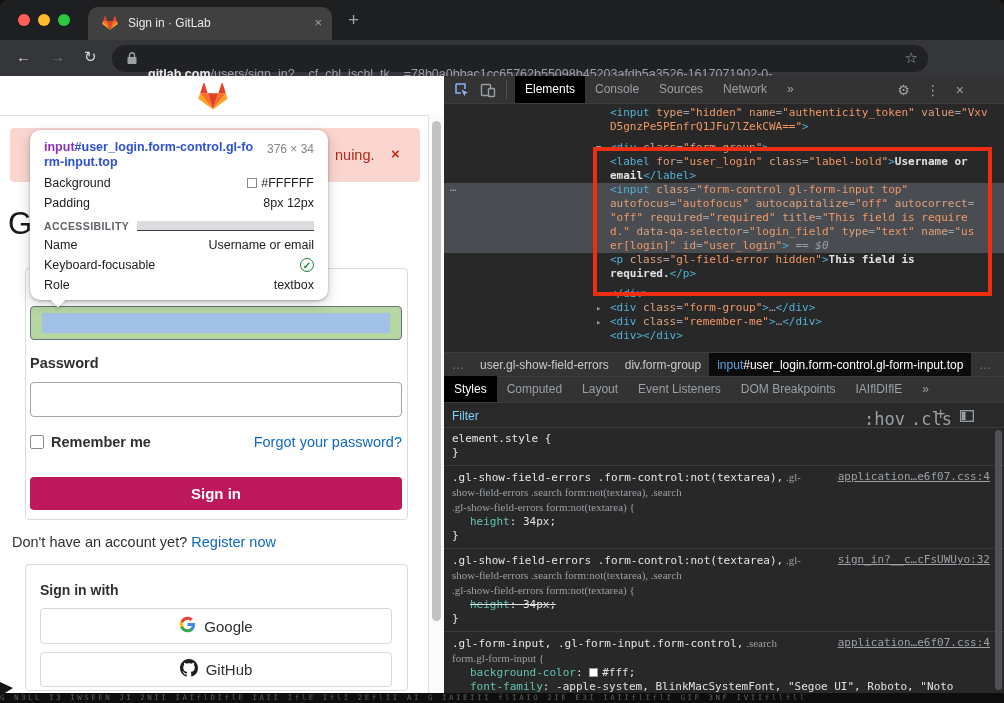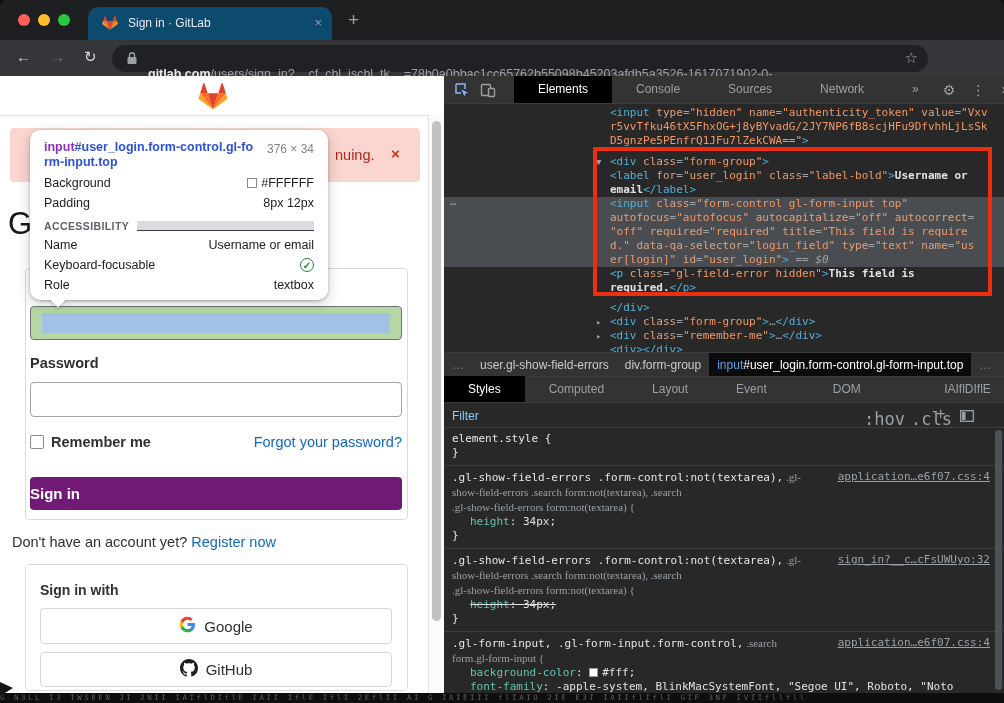--- a/index.html
+++ b/index.html
@@ -3,21 +3,21 @@
 <meta charset="utf-8">
 <style>
   * { margin:0; padding:0; box-sizing:border-box; }
   html,body { background:#111; }
   body { font-family:"Liberation Sans", sans-serif; }
   #window { position:relative; width:1004px; height:703px; background:#202124; overflow:hidden; border-radius:8px 8px 0 0; }
 
   
   #tabstrip { position:absolute; left:0; top:0; width:1004px; height:40px; background:#1e1f21; }
   .tl { position:absolute; top:14px; width:12px; height:12px; border-radius:50%; }
-  #tab { position:absolute; left:88px; top:7px; width:244px; height:33px; background:#0c4a6e; border-radius:10px 10px 0 0; }
+  #tab { position:absolute; left:88px; top:7px; width:244px; height:33px; background:#404040; border-radius:10px 10px 0 0; }
   #tab .fav { position:absolute; left:14px; top:8px; }
   #tab .ttl { position:absolute; left:40px; top:9px; font-size:12px; color:#e8eaed; white-space:nowrap; }
   #tab .tabx { position:absolute; right:10px; top:8px; color:#9aa0a6; font-size:13px; cursor:default; }
   #newtab { position:absolute; left:348px; top:9px; color:#9aa0a6; font-size:19px; font-weight:400; }
   #urlrow { position:absolute; left:0; top:40px; width:1004px; height:36px; background:#35363a; }
   .navic { position:absolute; top:8px; font-size:15px; color:#d5d7da; }
   #urlpill { position:absolute; left:112px; top:5px; width:816px; height:27px; background:#202124; border-radius:14px; }
   #urlpill .lock { position:absolute; left:14px; top:6px; }
   #urlpill .url { position:absolute; left:36px; top:22px; font-size:12.5px; color:#9aa0a6; white-space:nowrap; overflow:hidden; width:740px; }
   #urlpill .url b { color:#e8eaed; font-weight:600; }
@@ -36,21 +36,21 @@
   .card { position:absolute; left:25px; background:#fff; border:1px solid #dbdbdb; border-radius:4px; }
   #card1 { top:192px; width:383px; height:252px; }
   #card2 { top:488px; width:383px; height:127px; }
   #hl-input { position:absolute; left:30px; top:230px; width:372px; height:34px; background:#b7d7a2; border:1px solid #6a737b; border-radius:4px; }
   #hl-input .content { position:absolute; left:11px; top:6px; width:348px; height:20px; background:#a2c1e6; }
   #lbl-password { position:absolute; left:30px; top:279px; font-size:14.5px; font-weight:700; color:#303030; }
   #pw-input { position:absolute; left:30px; top:306px; width:372px; height:35px; background:#fff; border:1px solid #a5a5a5; border-radius:4px; }
   #remember-box { position:absolute; left:30px; top:359px; width:14px; height:14px; border:1px solid #8b8b8b; border-radius:2px; background:#fff; }
   #lbl-remember { position:absolute; left:51px; top:358px; font-size:14.5px; font-weight:700; color:#303030; }
   #link-forgot { position:absolute; right:42px; top:358px; font-size:14.5px; color:#1068bf; }
-  #btn-signin { position:absolute; left:30px; top:401px; width:372px; height:33px; background:#701a75; border-radius:4px; color:#fff; font-size:15px; font-weight:600; line-height:33px; }
+  #btn-signin { position:absolute; left:30px; top:401px; width:372px; height:33px; background:#be185d; border-radius:4px; color:#fff; font-size:15px; font-weight:600; text-align:center; line-height:33px; }
   #register-line { position:absolute; left:12px; top:458px; font-size:14.5px; color:#303030; }
   #register-line a { color:#1068bf; text-decoration:none; }
   #lbl-signinwith { position:absolute; left:40px; top:506px; font-size:14px; font-weight:700; color:#303030; }
   .ssobtn { position:absolute; left:40px; width:352px; height:36px; border:1px solid #d8d8d8; border-radius:4px; background:#fff; display:flex; align-items:center; justify-content:center; gap:8px; font-size:15px; color:#303030; }
   #btn-google { top:532px; }
   #btn-github { top:576px; height:35px; }
   #pg-scroll { position:absolute; right:0; top:39px; width:16px; height:588px; background:#fbfbfb; border-left:1px solid #e3e3e3; }
   #pg-thumb { position:absolute; right:3px; top:6px; width:9px; height:500px; background:#c2c2c2; border-radius:5px; }
 
   
@@ -65,21 +65,21 @@
   .tt-sw { display:inline-block; width:10px; height:10px; background:#fff; border:1px solid #8a8a8a; vertical-align:-1px; margin-right:4px; }
   #tt-acc-hdr { display:flex; align-items:center; gap:8px; margin-top:10px; color:#5f6368; font-size:10.5px; letter-spacing:.4px; font-weight:600; }
   #tt-acc-hdr .rule { flex:1; height:1px; background:#dadce0; }
   .okcheck { display:inline-block; width:14px; height:14px; border:1.5px solid #188038; border-radius:50%; color:#188038; font-size:10px; line-height:13px; text-align:center; font-weight:700; }
 
   
   #devtools { position:absolute; left:444px; top:76px; width:560px; height:627px; background:#282828; }
   #dt-toolbar { position:absolute; left:0; top:0; right:0; height:28px; background:#333; border-bottom:1px solid #3d3d3d; display:flex; align-items:center; }
   #dt-toolbar .ico { margin-left:10px; display:flex; align-items:center; }
   #dt-sep { width:1px; height:18px; background:#525252; margin:0 8px 0 10px; }
-  .dt-tab { padding:0 24px; height:27px; line-height:27px; font-size:12px; color:#9aa0a6; }
+  .dt-tab { padding:0 10px; height:27px; line-height:27px; font-size:12px; color:#9aa0a6; }
   .dt-tab.active { background:#000; color:#fff; }
   #dt-right { margin-left:auto; display:flex; align-items:center; gap:16px; padding-right:40px; color:#9aa0a6; }
   #dt-right span { font-size:14px; }
 
   #elements-tree { position:absolute; left:0; top:28px; right:0; height:250px; padding-top:2px; font-family:"DejaVu Sans Mono", monospace; font-size:11px; line-height:14px; overflow:hidden; }
   .cl { position:relative; padding-left:166px; white-space:pre; color:#dfe1e4; }
   .cl.sel { background:#494d51; }
   .arr { position:absolute; left:152px; top:0; color:#9aa0a6; font-size:9px; }
   .c-t { color:#53b0d7; }
   .c-n { color:#dfa07c; }
@@ -281,21 +281,20 @@
       <span class="dt-tab">»</span>
       <span id="dt-right">
         <span>⚙</span>
         <span>⋮</span>
         <span>×</span>
       </span>
     </div>
 
     <div id="elements-tree">
         <div class="cl"><span class="c-t">&lt;input</span><span class="c-n"> type</span><span class="c-g">=</span><span class="c-v">"hidden"</span><span class="c-n"> name</span><span class="c-g">=</span><span class="c-v">"authenticity_token"</span><span class="c-n"> value</span><span class="c-g">=</span><span class="c-v">"Vxv</span></div>
-        <div class="cl"><span class="c-v">r5vvTfku46tX5FhxOG+j8yBYvadG/2JY7NP6fB8scjHFu9DfvhhLjLsSk</span></div>
         <div class="cl"><span class="c-v">D5gnzPe5PEnfrQ1JFu7lZekCWA=="</span><span class="c-t">&gt;</span></div>
         <div class="cl" style="margin-top: 7px;"><span class="arr">▼</span><span class="c-t">&lt;div</span><span class="c-n"> class</span><span class="c-g">=</span><span class="c-v">"form-group"</span><span class="c-t">&gt;</span></div>
         <div class="cl"><span class="c-t">&lt;label</span><span class="c-n"> for</span><span class="c-g">=</span><span class="c-v">"user_login"</span><span class="c-n"> class</span><span class="c-g">=</span><span class="c-v">"label-bold"</span><span class="c-t">&gt;</span><span class="c-w">Username or</span></div>
         <div class="cl"><span class="c-w">email</span><span class="c-t">&lt;/label&gt;</span></div>
         <div class="cl sel"><span class="band-dots">…</span><span class="c-t">&lt;input</span><span class="c-n"> class</span><span class="c-g">=</span><span class="c-v">"form-control gl-form-input top"</span></div>
         <div class="cl sel"><span class="c-n">autofocus</span><span class="c-g">=</span><span class="c-v">"autofocus"</span><span class="c-n"> autocapitalize</span><span class="c-g">=</span><span class="c-v">"off"</span><span class="c-n"> autocorrect</span><span class="c-g">=</span></div>
         <div class="cl sel"><span class="c-v">"off"</span><span class="c-n"> required</span><span class="c-g">=</span><span class="c-v">"required"</span><span class="c-n"> title</span><span class="c-g">=</span><span class="c-v">"This field is require</span></div>
         <div class="cl sel"><span class="c-v">d."</span><span class="c-n"> data-qa-selector</span><span class="c-g">=</span><span class="c-v">"login_field"</span><span class="c-n"> type</span><span class="c-g">=</span><span class="c-v">"text"</span><span class="c-n"> name</span><span class="c-g">=</span><span class="c-v">"us</span></div>
         <div class="cl sel"><span class="c-v">er[login]"</span><span class="c-n"> id</span><span class="c-g">=</span><span class="c-v">"user_login"</span><span class="c-t">&gt;</span><span class="c-i"> == $0</span></div>
         <div class="cl"><span class="c-t">&lt;p</span><span class="c-n"> class</span><span class="c-g">=</span><span class="c-v">"gl-field-error hidden"</span><span class="c-t">&gt;</span><span class="c-w">This field is</span></div>

